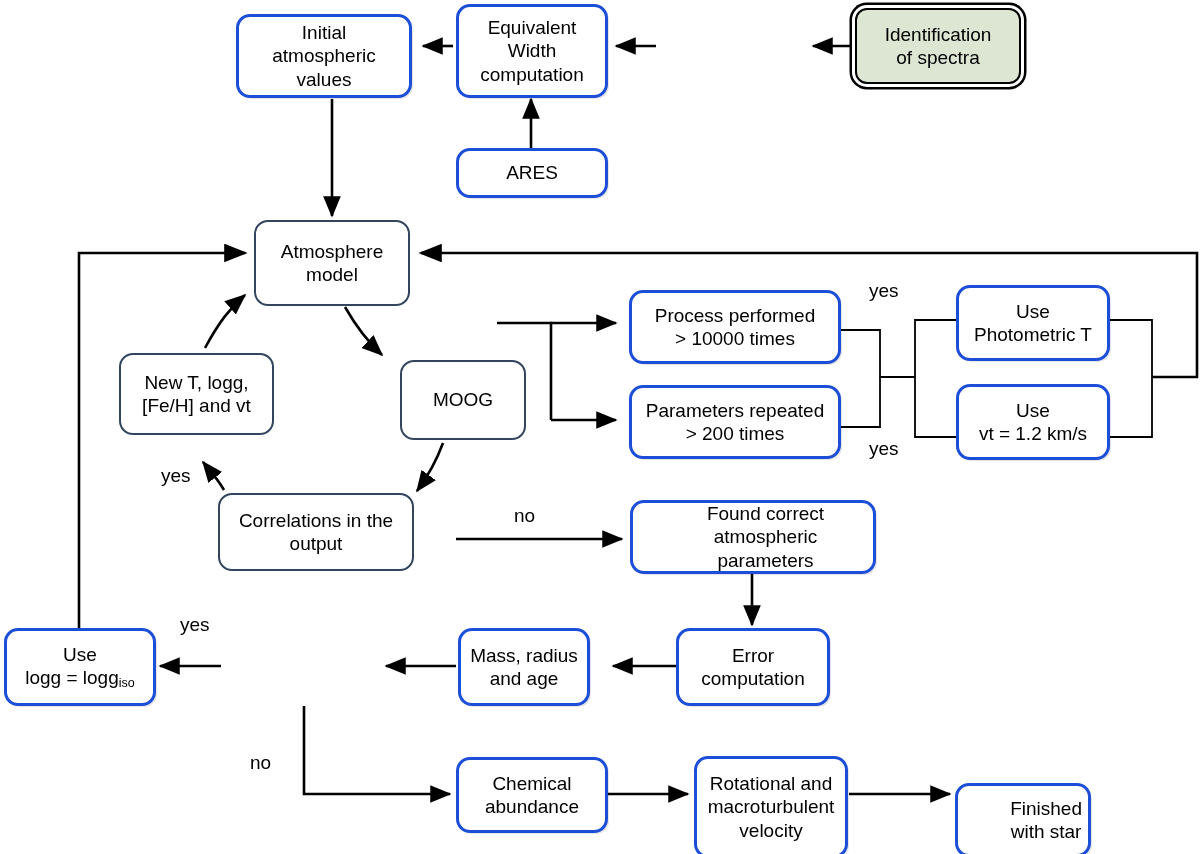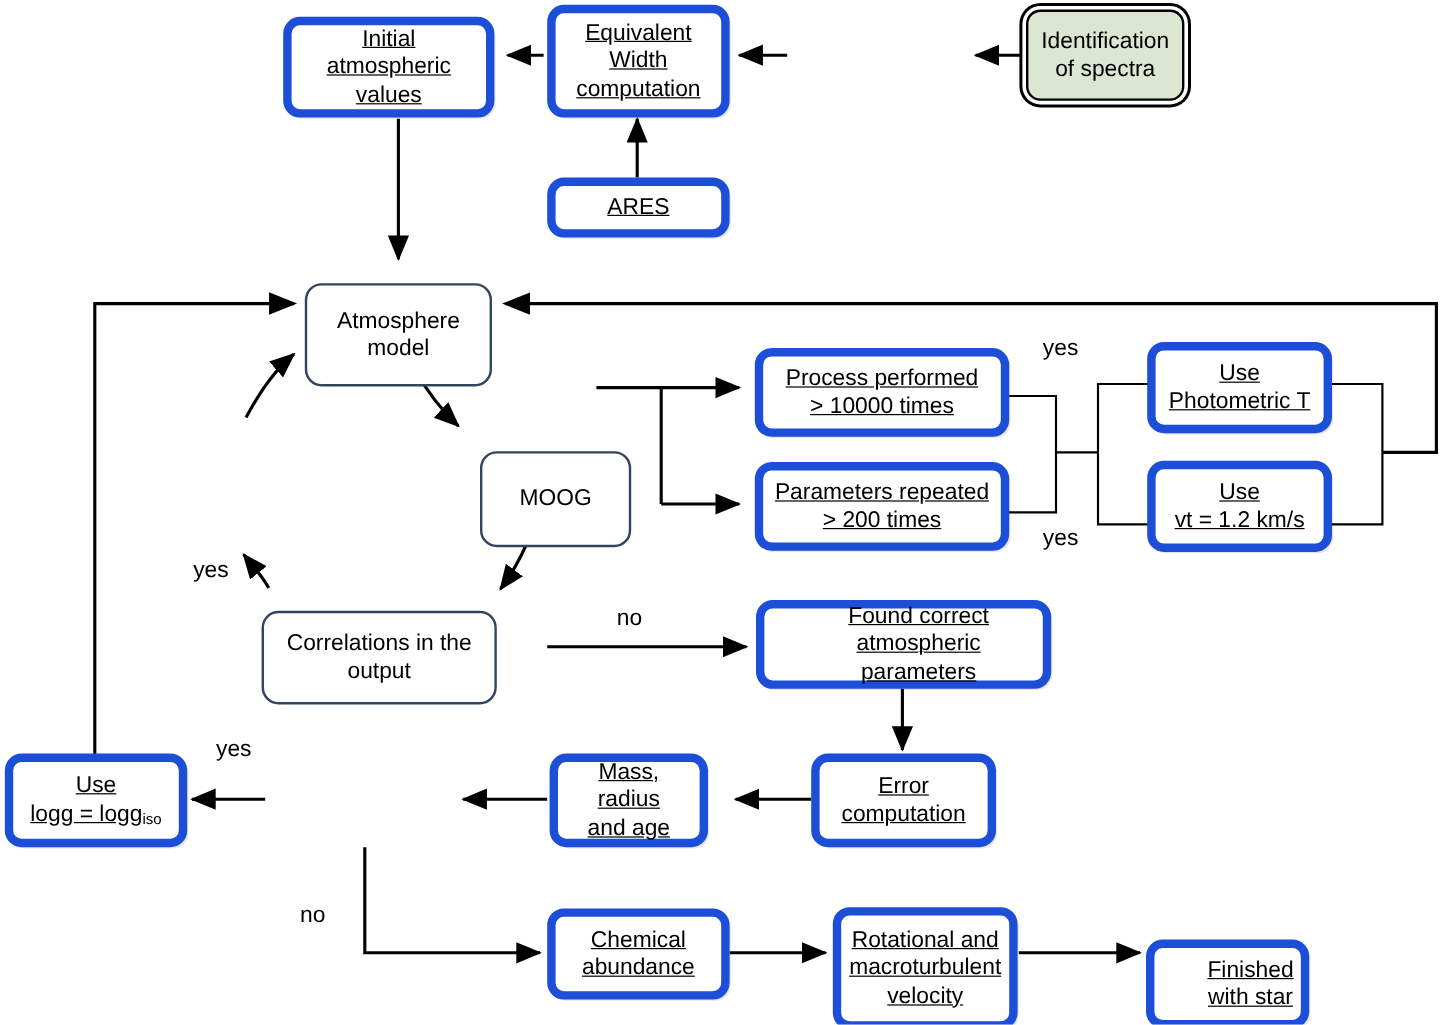--- a/index.html
+++ b/index.html
@@ -36,28 +36,26 @@
     line-height: 1.22;
     z-index: 2;
   }
   .node .lbl {
     display: block;
     padding: 0 6px;
     white-space: pre-line;
   }
   
   .k-black {
-    border: 7px solid #1d4ed8;
+    border: 3px solid #1d4ed8;
     box-shadow: 2px 2px 0px -1px rgba(0,0,0,0.10);
-    text-decoration: underline;
   }
   
   .k-navy {
     border: 2px solid #31455f;
-    margin-top: 16px;
   }
   
   .k-start {
     border: 2.5px solid #000000;
     background: #dde5d3;
     box-shadow: 0 0 0 3px #ffffff, 0 0 0 5.5px #000000;
     border-radius: 12px;
   }
   .edge-label {
     position: absolute;
@@ -137,21 +135,21 @@
       <path d="M 79,629 L 79,253 L 245,253" marker-end="url(#ahs)"></path>
 
       <path d="M 304,706 L 304,794 L 450,794" marker-end="url(#ah)"></path>
 
       <line x1="608" y1="794" x2="688" y2="794" marker-end="url(#ah)"></line>
 
       <line x1="849" y1="794" x2="950" y2="794" marker-end="url(#ah)"></line>
     </g>
   </svg>
 
-  <div class="node k-start" style="left:855px; top:8px; width:132px; height:76px; font-size:19px;">
+  <div class="node k-start" style="left:855px; top:8px; width:166px; height:76px; font-size:19px;">
     <span class="lbl">Identification
 of spectra</span>
   </div>
 
 
   <div class="node k-black" style="left:456px; top:4px; width:152px; height:94px; font-size:19px;">
     <span class="lbl">Equivalent
 Width
 computation</span>
   </div>
@@ -168,20 +166,24 @@
 
   <div class="node k-navy" style="left:254px; top:220px; width:156px; height:86px; font-size:19px;">
     <span class="lbl">Atmosphere
 model</span>
   </div>
 
   <div class="node k-navy" style="left:400px; top:360px; width:126px; height:80px; font-size:19px;">
     <span class="lbl">MOOG</span>
   </div>
 
+  <div class="node k-navy" style="left:119px; top:353px; width:155px; height:82px; font-size:19px;">
+    <span class="lbl">New T, logg,
+[Fe/H] and vt</span>
+  </div>
 
   <div class="node k-navy" style="left:218px; top:493px; width:196px; height:78px; font-size:19px;">
     <span class="lbl">Correlations in the
 output</span>
   </div>
 
   <div class="node k-black" style="left:629px; top:290px; width:212px; height:74px; font-size:19px;">
     <span class="lbl">Process performed
 &gt; 10000 times</span>
   </div>

